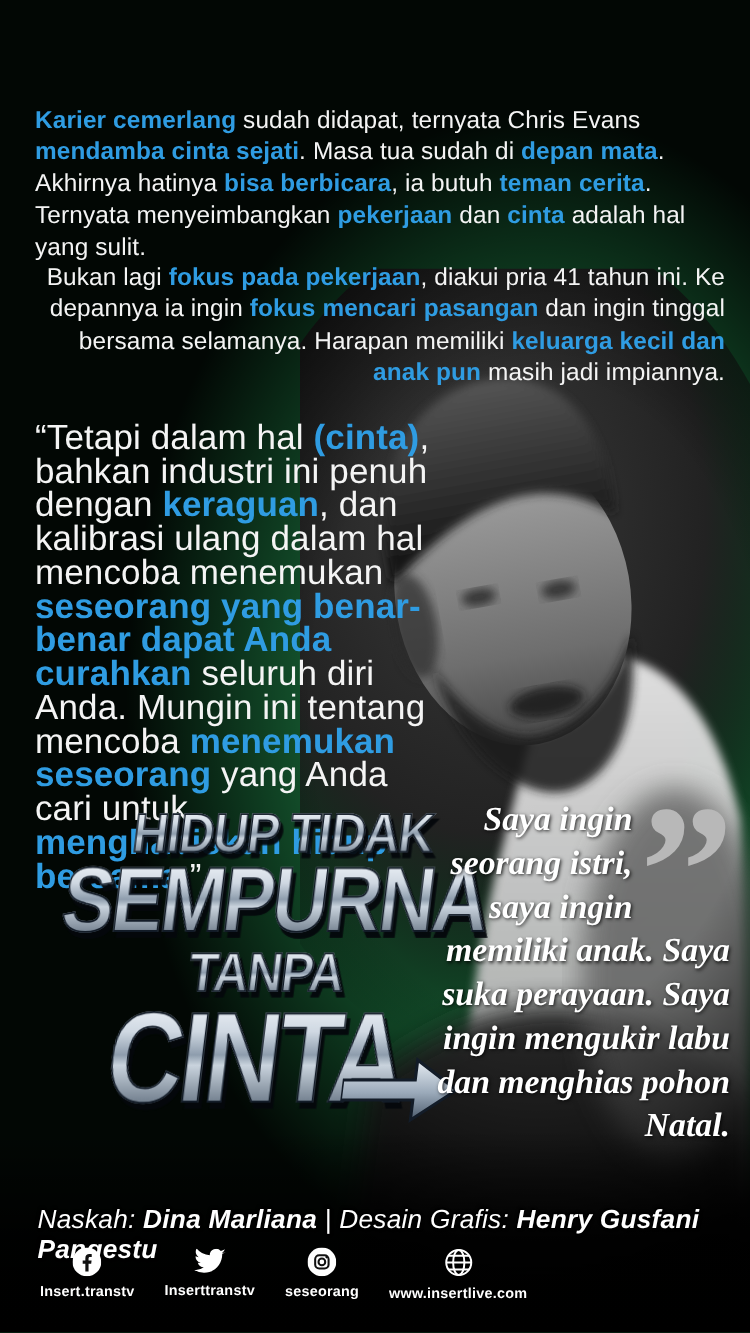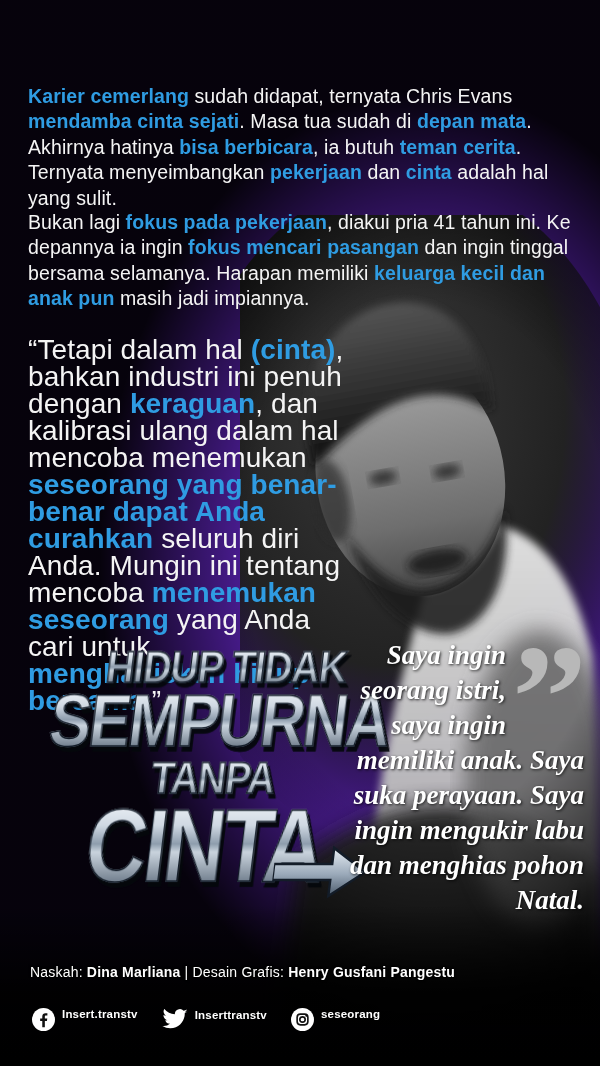--- a/index.html
+++ b/index.html
@@ -1,38 +1,38 @@
 <!DOCTYPE html>
 <html style="--accent: #2f9ce2;"><head>
 <meta charset="utf-8">
 <style>
   html,body{margin:0;padding:0;background:#000;}
   .canvas{
-    position:relative;width:600px;height:1066px;background:#4c1d95;
+    position:relative;width:600px;height:1066px;background:#14532d;
     overflow:hidden;font-family:"Liberation Sans",sans-serif;
   }
   
   .photo{position:absolute;left:240px;top:215px;width:360px;height:810px;z-index:1;}
   .vignette{
     position:absolute;inset:0;z-index:2;pointer-events:none;
     background:radial-gradient(ellipse 330px 470px at 430px 560px,
       rgba(0,0,0,0) 55%, rgba(0,0,0,.55) 82%, rgba(0,0,0,.92) 100%);
   }
   .fade-bottom{
     position:absolute;left:0;right:0;top:905px;height:161px;z-index:2;pointer-events:none;
     background:linear-gradient(180deg, rgba(0,0,0,0) 0%, rgba(0,0,0,.9) 55%, #000 100%);
   }
   
   .para{
     position:absolute;z-index:3;color:#f4f4f4;
     font-size:19.5px;line-height:25.5px;letter-spacing:.1px;
   }
   .para .hl{color:var(--accent,#2f9ce2);font-weight:bold;}
   .p1{left:28px;top:64px;width:552px;}
-  .p2{left:28px;top:190px;width:552px;}
+  .p2{left:28px;top:190px;width:552px;text-align:right;}
   .p3{left:28px;top:308px;width:322px;font-size:28px;line-height:27px;}
   
   .headline{
     position:absolute;left:28px;top:648px;width:372px;z-index:3;
     text-align:center;transform:skewX(-7deg);
   }
   .metal{
     display:block;font-weight:bold;letter-spacing:-1px;
     background:linear-gradient(180deg,#f6f9fc 0%,#cfd8e2 30%,#8e9dad 48%,#c9d3dd 56%,#46556680 150%,#46: 100%);
     background:linear-gradient(180deg,#f6f9fc 0%,#cfd8e2 30%,#8e9dad 48%,#c9d3dd 56%,#465566 100%);
@@ -53,30 +53,30 @@
     text-shadow:1px 1px 3px rgba(0,0,0,.8);
   }
   .qmark{
     float:right;width:72px;height:92px;margin-left:6px;
     font-size:150px;line-height:118px;color:#b8b8b8;font-style:normal;
     font-family:"Liberation Serif",serif;text-shadow:none;
   }
   
   .credits{
     position:absolute;left:30px;top:964px;width:560px;z-index:4;
-    font-size:14px;color:#fff;letter-spacing:.2px;
+    font-style:italic;font-size:21px;color:#fff;letter-spacing:.2px;
     text-shadow:1px 1px 2px #000, -1px -1px 2px #000;
   }
   .credits .b{font-weight:bold;}
   
   .footer{
     position:absolute;left:32px;top:1002px;height:34px;z-index:4;
     display:flex;align-items:center;gap:24px;
   }
-  .social{display:flex;align-items:flex-start;gap:7px;cursor:pointer;}
+  .social{display:flex;align-items:center;gap:7px;cursor:pointer;flex-direction:column;}
   .social .lbl{color:#fff;font-size:11.5px;font-weight:bold;letter-spacing:.2px;}
   .social svg{display:block;}
 </style>
 </head>
 <body>
 
 <div class="canvas">
 
   <svg class="photo" viewBox="0 0 360 810" xmlns="http://www.w3.org/2000/svg">
     <defs>
@@ -170,15 +170,23 @@
     </div>
     <div class="social">
       <svg width="23" height="23" viewBox="0 0 24 24">
         <circle cx="12" cy="12" r="12" fill="#fff"></circle>
         <rect x="6.4" y="6.4" width="11.2" height="11.2" rx="3.4" fill="none" stroke="#111" stroke-width="1.7"></rect>
         <circle cx="12" cy="12" r="2.8" fill="none" stroke="#111" stroke-width="1.7"></circle>
         <circle cx="16" cy="8" r="1.1" fill="#111"></circle>
       </svg>
       <span class="lbl">seseorang</span>
     </div>
+    <div class="social">
+      <svg width="24" height="24" viewBox="0 0 24 24" fill="none" stroke="#fff" stroke-width="1.6">
+        <circle cx="12" cy="12" r="10"></circle>
+        <ellipse cx="12" cy="12" rx="4.5" ry="10"></ellipse>
+        <path d="M2 12h20M3.5 6.5h17M3.5 17.5h17"></path>
+      </svg>
+      <span class="lbl">www.insertlive.com</span>
+    </div>
   </div>
 
 </div>
 
 </body></html>

